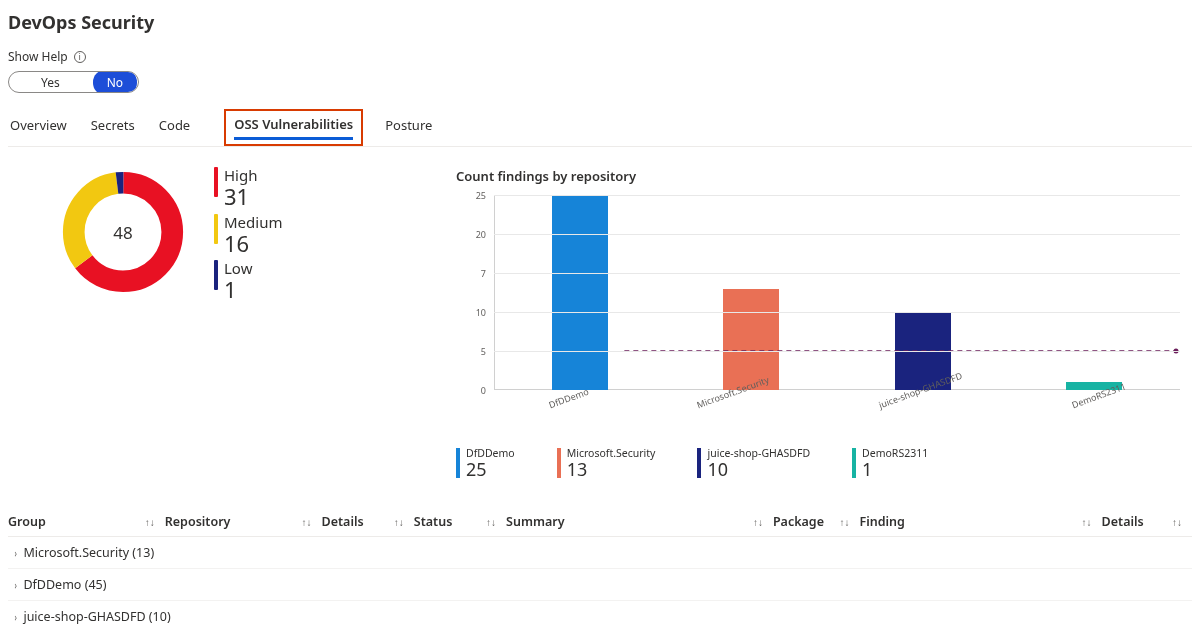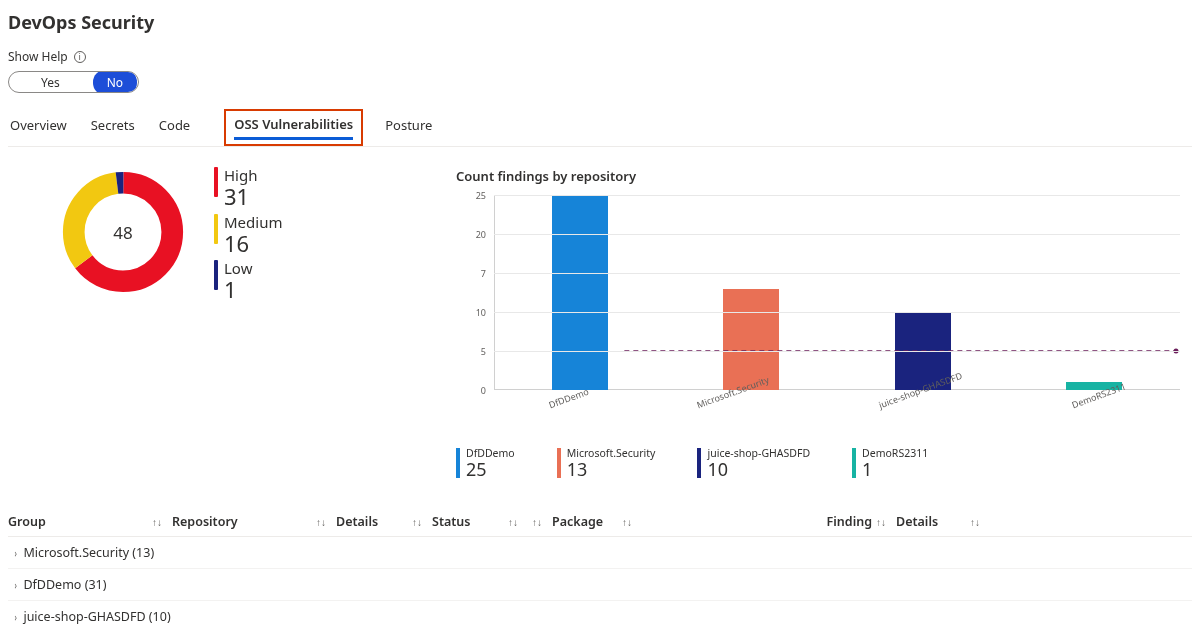--- a/index.html
+++ b/index.html
@@ -247,42 +247,45 @@
       </div>
       <span class="sort">↑↓</span>
       <div class="th" style="width: 72px;">
         <span>Details</span>
       </div>
       <span class="sort">↑↓</span>
       <div class="th" style="width: 72px;">
         <span>Status</span>
       </div>
       <span class="sort">↑↓</span>
+      <div class="th" style="width: 256px;">
+        <span>Summary</span>
+      </div>
       <span class="sort">↑↓</span>
       <div class="th" style="width: 66px;">
         <span>Package</span>
       </div>
       <span class="sort">↑↓</span>
-      <div class="th" style="width: 230px; justify-content: flex-end;">
+      <div class="th" style="width: 230px;">
         <span>Finding</span>
       </div>
       <span class="sort">↑↓</span>
       <div class="th" style="width: 70px;">
         <span>Details</span>
       </div>
       <span class="sort">↑↓</span>
     </div>
   <div id="tbody">
       <div class="trow">
         <span class="chev">›</span>
         <span>Microsoft.Security (13)</span>
       </div>
       <div class="trow">
         <span class="chev">›</span>
-        <span>DfDDemo (31)</span>
+        <span>DfDDemo (45)</span>
       </div>
       <div class="trow">
         <span class="chev">›</span>
         <span>juice-shop-GHASDFD (10)</span>
       </div>
     </div>
 </div>
 
 
 

